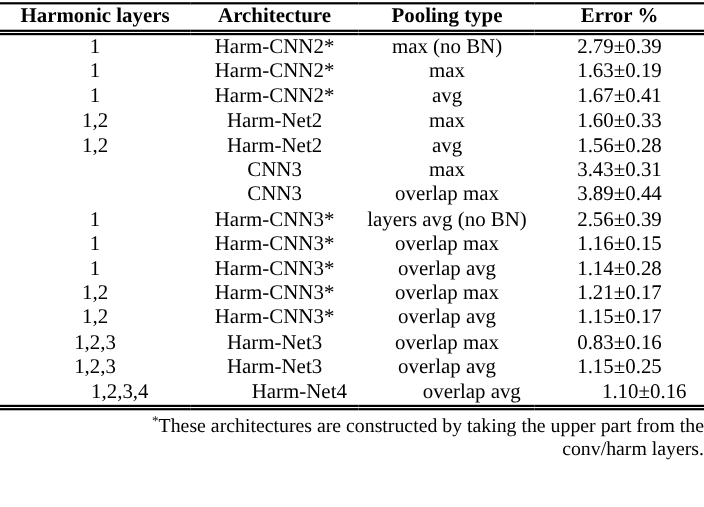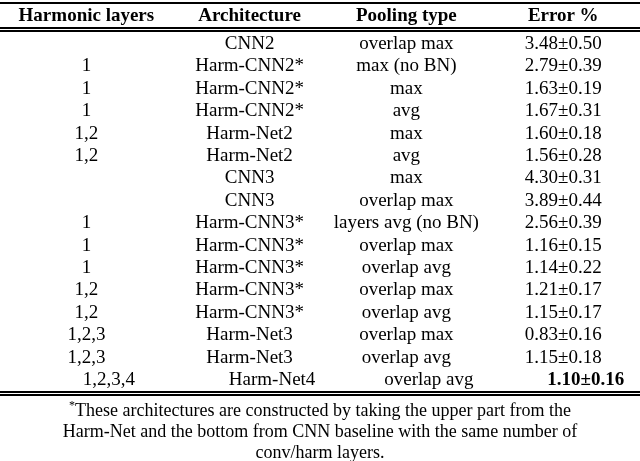--- a/index.html
+++ b/index.html
@@ -43,25 +43,25 @@
     padding: 0;
     height: 22.4px;
     line-height: 22.4px;
     white-space: nowrap;
   }
   tbody tr:last-child td {
     border-bottom: 5px double #000000;
     padding-left: 45px;
   }
   td.bold {
-    font-weight: bold;
+    font-weight: normal;
   }
   .footnote {
     margin-top: 4px;
-    text-align: center;
+    text-align: right;
     font-size: 18px;
     line-height: 21px;
   }
   .footnote sup {
     font-size: 12px;
     vertical-align: super;
     line-height: 0;
   }
 </style>
 </head>
@@ -79,60 +79,54 @@
     <thead>
       <tr>
         <th>Harmonic layers</th>
         <th>Architecture</th>
         <th>Pooling type</th>
         <th>Error %</th>
       </tr>
     </thead>
     <tbody id="table-body">
         <tr>
-          <td></td>
-          <td>CNN2</td>
-          <td>overlap max</td>
-          <td>3.48±0.50</td>
-        </tr>
-        <tr>
           <td>1</td>
           <td>Harm-CNN2*</td>
           <td>max (no BN)</td>
           <td>2.79±0.39</td>
         </tr>
         <tr>
           <td>1</td>
           <td>Harm-CNN2*</td>
           <td>max</td>
           <td>1.63±0.19</td>
         </tr>
         <tr>
           <td>1</td>
           <td>Harm-CNN2*</td>
           <td>avg</td>
-          <td>1.67±0.31</td>
+          <td>1.67±0.41</td>
         </tr>
         <tr>
           <td>1,2</td>
           <td>Harm-Net2</td>
           <td>max</td>
-          <td>1.60±0.18</td>
+          <td>1.60±0.33</td>
         </tr>
         <tr>
           <td>1,2</td>
           <td>Harm-Net2</td>
           <td>avg</td>
           <td>1.56±0.28</td>
         </tr>
         <tr>
           <td></td>
           <td>CNN3</td>
           <td>max</td>
-          <td>4.30±0.31</td>
+          <td>3.43±0.31</td>
         </tr>
         <tr>
           <td></td>
           <td>CNN3</td>
           <td>overlap max</td>
           <td>3.89±0.44</td>
         </tr>
         <tr>
           <td>1</td>
           <td>Harm-CNN3*</td>
@@ -142,21 +136,21 @@
         <tr>
           <td>1</td>
           <td>Harm-CNN3*</td>
           <td>overlap max</td>
           <td>1.16±0.15</td>
         </tr>
         <tr>
           <td>1</td>
           <td>Harm-CNN3*</td>
           <td>overlap avg</td>
-          <td>1.14±0.22</td>
+          <td>1.14±0.28</td>
         </tr>
         <tr>
           <td>1,2</td>
           <td>Harm-CNN3*</td>
           <td>overlap max</td>
           <td>1.21±0.17</td>
         </tr>
         <tr>
           <td>1,2</td>
           <td>Harm-CNN3*</td>
@@ -166,30 +160,29 @@
         <tr>
           <td>1,2,3</td>
           <td>Harm-Net3</td>
           <td>overlap max</td>
           <td>0.83±0.16</td>
         </tr>
         <tr>
           <td>1,2,3</td>
           <td>Harm-Net3</td>
           <td>overlap avg</td>
-          <td>1.15±0.18</td>
+          <td>1.15±0.25</td>
         </tr>
         <tr>
           <td>1,2,3,4</td>
           <td>Harm-Net4</td>
           <td>overlap avg</td>
           <td class="bold">1.10±0.16</td>
         </tr>
       </tbody>
   </table>
 
   <div class="footnote">
     <div><sup>*</sup><span>These architectures are constructed by taking the upper part from the</span></div>
-    <div><span>Harm-Net and the bottom from CNN baseline with the same number of</span></div>
     <div><span>conv/harm layers.</span></div>
   </div>
 
 </div>
 
 </body></html>

